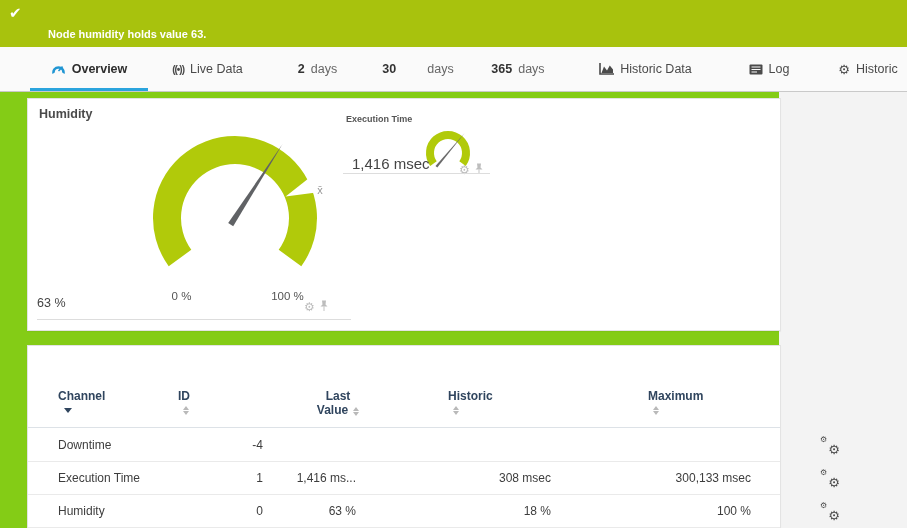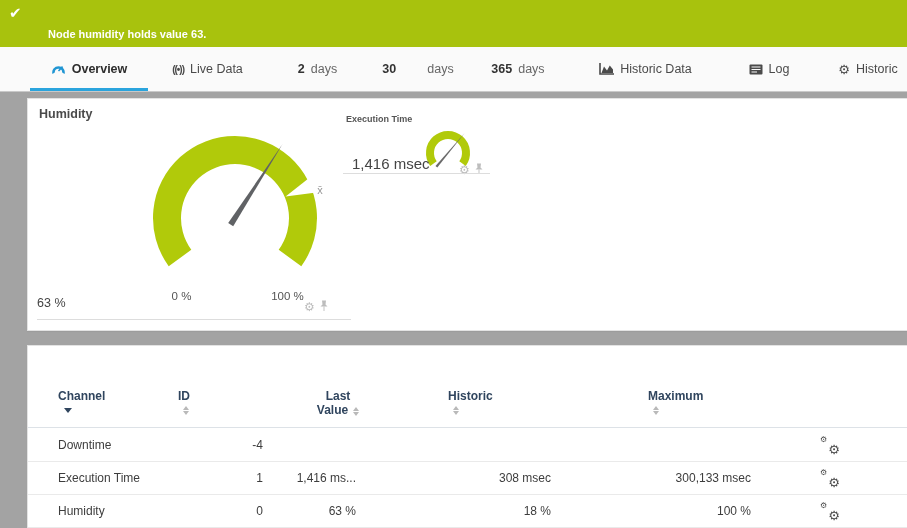--- a/index.html
+++ b/index.html
@@ -25,21 +25,21 @@
          gap:6px; font-size:12.5px; color:#4a4a4a; cursor:pointer; white-space:nowrap; }
   .tab .num { font-weight:bold; color:#333; }
   .tab .unit { color:#666; }
   .tab.active { font-weight:bold; color:#2d2d2d; }
   .tab.active::after { content:""; position:absolute; left:0; bottom:0; width:100%; height:3px; background:#2aa4dd; }
   .ticon { display:inline-flex; align-items:center; }
   .liveicon { font-size:10px; font-weight:bold; color:#4a4a4a; letter-spacing:-1px; }
   .gearglyph { font-family:"DejaVu Sans", sans-serif; font-size:13px; color:#4a4a4a; }
 
   
-  .content { position:absolute; left:0; top:92px; width:907px; height:436px; background:#a3a3a3; }
+  .content { position:absolute; left:0; top:92px; width:779px; height:436px; background:#84cc16; }
   .panel { position:absolute; left:27px; right:-2px; background:#fff; border:1px solid #e3e3e3;
            box-shadow:0 1px 1px rgba(0,0,0,0.04); }
   .panel-gauges { top:6px; height:233px; }
   .panel-table  { top:253px; height:200px; }
 
   
   .gauge-title { position:absolute; left:11px; top:8px; font-size:12.5px; font-weight:bold; color:#4a4a4a; }
   .big-gauge { position:absolute; left:107px; top:14px; }
   .gauge-value { position:absolute; left:9px; top:197px; font-size:12.5px; color:#444; }
   .panel-tools { position:absolute; display:flex; gap:4px; align-items:center; }

